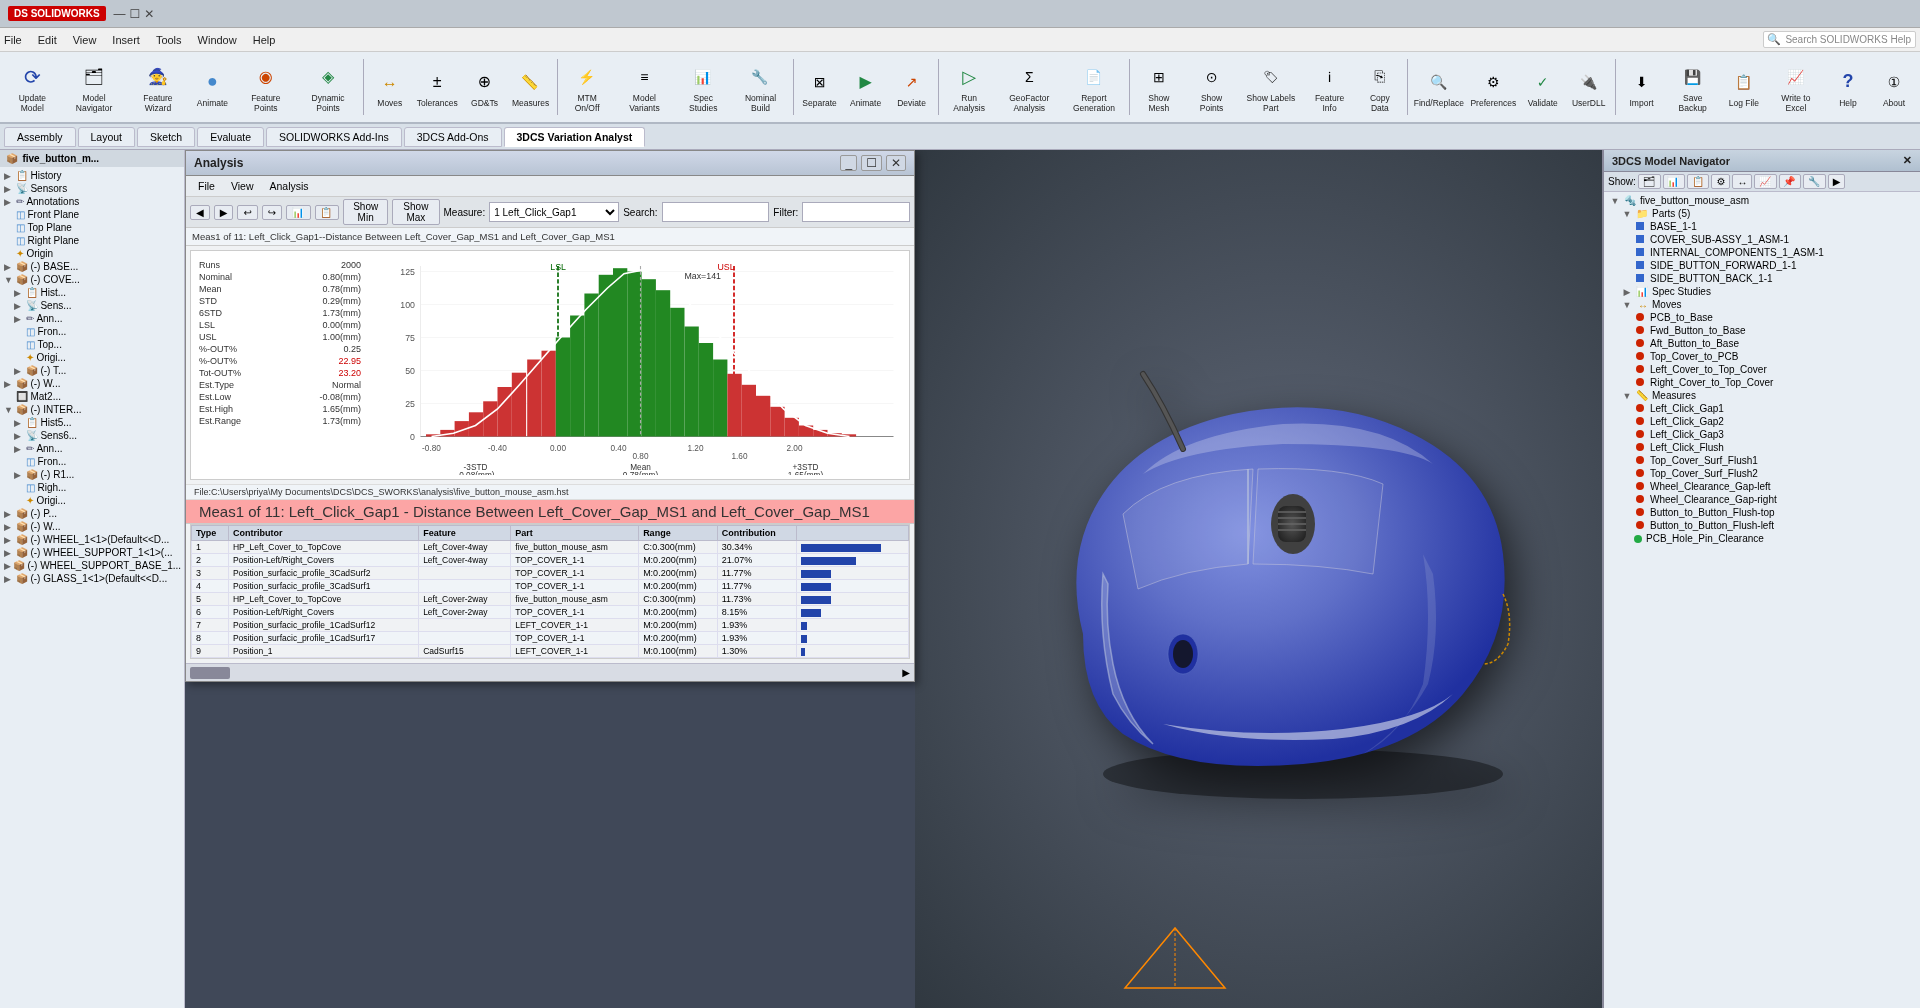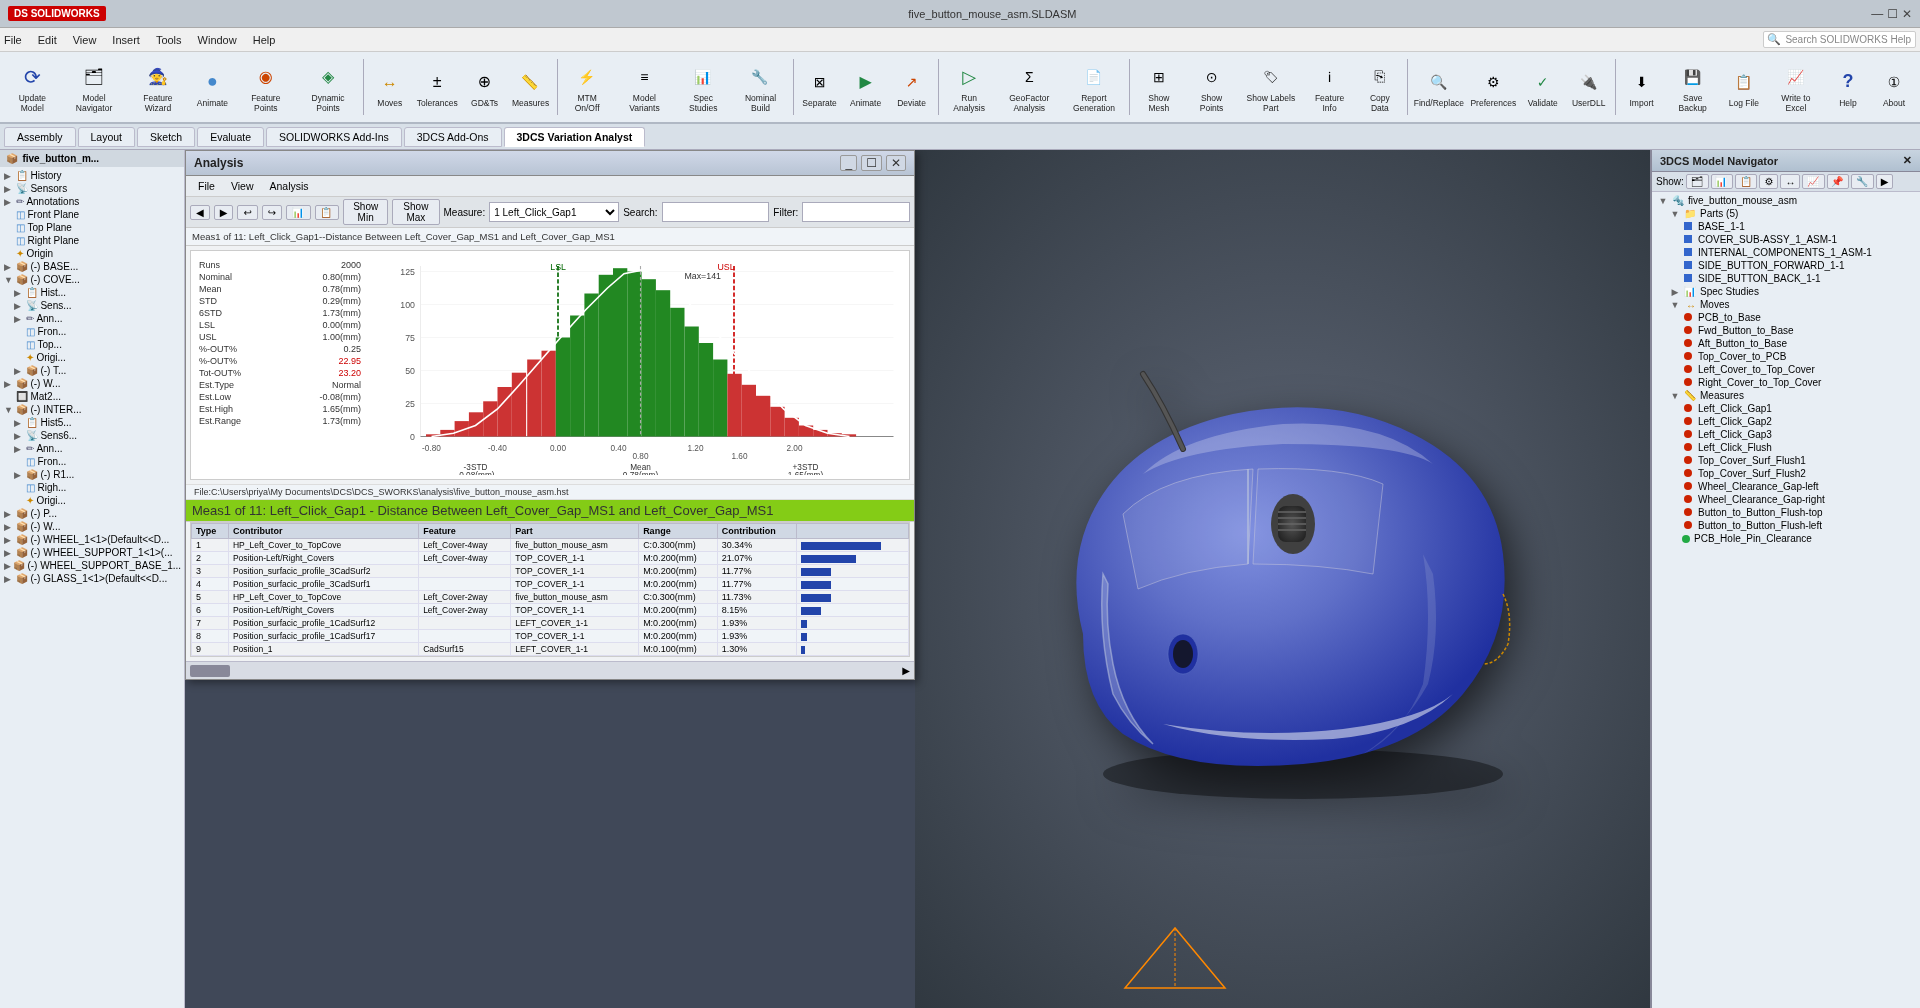--- a/index.html
+++ b/index.html
@@ -65,38 +65,38 @@
     .stat-row { display: flex; justify-content: space-between; padding: 1px 4px; }
     .stat-label { color: #333; }
     .stat-value { color: #333; }
     .stat-value.red { color: #cc0000; }
     #chart-area { flex: 1; position: relative; }
 
     
     #histogram-svg { width: 100%; height: 100%; }
 
     #file-path { font-size: 9px; color: #333; padding: 2px 8px; background: #f0f4f8; border-top: 1px solid #ddd; }
-    #meas2-header { background: #84cc16; border-bottom: 1px solid #ccc; border-top: 1px solid #ddd; padding: 3px 6px; font-size: 13px; color: #333; }
+    #meas2-header { background: #fca5a5; border-bottom: 1px solid #ccc; border-top: 1px solid #ddd; padding: 3px 13px; font-size: 15px; color: #333; }
 
     
     #contrib-table { width: 100%; border-collapse: collapse; font-size: 9px; }
     #contrib-table th { background: #d0d8e4; padding: 2px 4px; text-align: left; font-weight: bold; border: 1px solid #bbc; font-size: 9px; }
     #contrib-table td { padding: 1px 4px; border: 1px solid #dde; }
     #contrib-table tr:nth-child(even) { background: #f0f4f8; }
 
     #table-wrapper { overflow-y: auto; max-height: 210px; margin: 0 4px 4px 4px; border: 1px solid #ccc; }
 
     #dialog-bottom { height: 18px; background: #d8dce4; border-top: 1px solid #bbc; display: flex; align-items: center; }
     #dialog-scroll { flex: 1; overflow: hidden; display: flex; align-items: center; padding: 0 4px; }
 
     
     #model-view { position: absolute; right: 270px; top: 0; left: 730px; bottom: 0; background: radial-gradient(ellipse at center, #606878, #303840); display: flex; align-items: center; justify-content: center; overflow: hidden; }
 
     
-    #right-panel { position: absolute; right: 0; top: 0; width: 270px; height: 100%; background: #e8eef4; border-left: 2px solid #889; display: flex; flex-direction: column; }
+    #right-panel { position: absolute; right: 0; top: 0; width: 318px; height: 100%; background: #e8eef4; border-left: 2px solid #889; display: flex; flex-direction: column; }
     #nav-title { background: linear-gradient(to bottom, #c8d4e0, #b0c0d0); padding: 4px 8px; display: flex; align-items: center; justify-content: space-between; font-size: 11px; font-weight: bold; color: #222; border-bottom: 1px solid #889; }
     #nav-toolbar { background: #d8e0e8; border-bottom: 1px solid #bbc; padding: 2px 4px; display: flex; gap: 2px; align-items: center; }
     .nav-tool-btn { font-size: 10px; background: #e8ecf2; border: 1px solid #aab; padding: 1px 4px; cursor: pointer; border-radius: 2px; }
     #nav-tree { flex: 1; overflow-y: auto; font-size: 10px; padding: 2px; }
     .nav-item { padding: 1px 2px; display: flex; align-items: center; gap: 2px; cursor: pointer; white-space: nowrap; }
     .nav-icon { font-size: 10px; width: 14px; text-align: center; }
     .nav-indent-1 { padding-left: 14px; }
     .nav-indent-2 { padding-left: 28px; }
     .nav-red-dot { display: inline-block; width: 8px; height: 8px; background: #cc2200; border-radius: 50%; margin-right: 2px; }
     .nav-blue-sq { display: inline-block; width: 8px; height: 8px; background: #3366cc; margin-right: 2px; }
@@ -111,21 +111,20 @@
     .blue-bar { background: #2244aa; display: inline-block; height: 8px; vertical-align: middle; }
 
     
     #mouse-svg { filter: drop-shadow(10px 15px 20px rgba(0,0,0,0.6)); }
   </style>
 </head>
 <body>
 
 <div id="title-bar">
   <div id="sw-logo">DS SOLIDWORKS</div>
-  <div id="title-text">five_button_mouse_asm.SLDASM</div>
   <div id="title-controls">
     <span>—</span>
     <span>☐</span>
     <span>✕</span>
   </div>
 </div>
 
 <div id="menu-bar">
   <span>File</span>
   <span>Edit</span>

